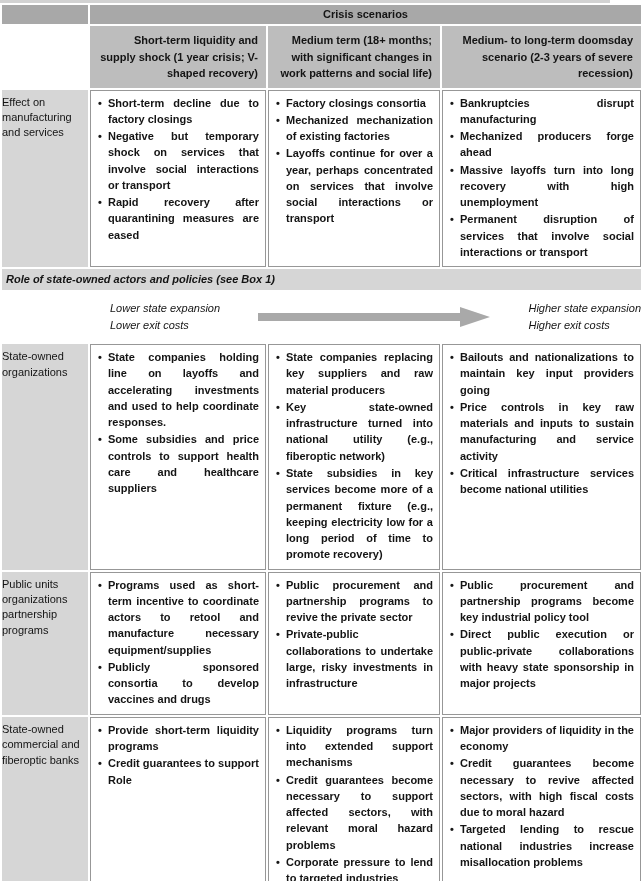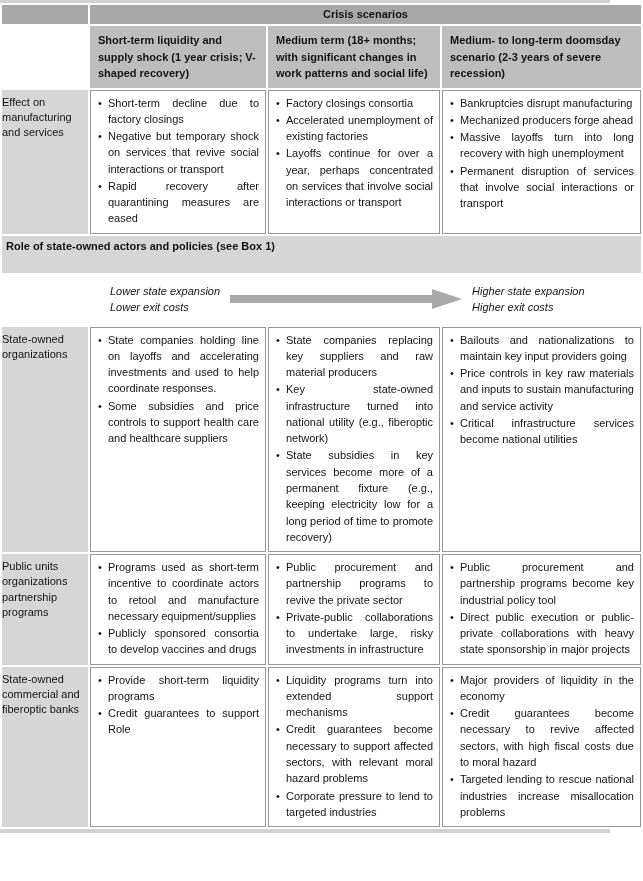--- a/index.html
+++ b/index.html
@@ -28,58 +28,61 @@
   .corner, .band { background: var(--band, #a8a8a8); }
   .band {
     font-weight: bold;
     text-align: center;
     padding: 3px 4px 4px 4px;
   }
   .blank { background: #ffffff; }
   .hdr {
     background: var(--header, #bdbdbd);
     font-weight: bold;
-    text-align: left;
+    text-align: right;
     padding: 6px 8px;
     line-height: 1.5;
   }
   .lbl {
     background: var(--label, #d6d6d6);
     padding: 5px 5px 5px 0;
     line-height: 1.4;
   }
   .cell {
     background: #ffffff;
     border: 1px solid #979797;
     padding: 4px 6px 5px 6px;
   }
   ul.b { margin: 0; padding: 0; list-style: none; }
   ul.b li {
     position: relative;
     padding-left: 11px;
     text-align: justify;
     line-height: 1.48;
     margin-bottom: 1px;
+    font-weight: bold;
   }
   ul.b li::before {
     content: "\2022";
     position: absolute;
     left: 1px;
   }
   .divider {
     background: var(--divider, #d6d6d6);
-    font-weight: bold;
-    padding: 4px 4px 21px 4px;
+    font-style: italic;
+    font-weight: bold;
+    padding: 4px 4px 5px 4px;
   }
   .arrowcell { background: #ffffff; padding: 8px 0 9px 0; }
   .arrowwrap {
     display: flex;
     align-items: center;
     padding-left: 108px;
     gap: 10px;
+    justify-content: space-between;
   }
   .arrtext {
     font-style: italic;
     line-height: 1.5;
     white-space: nowrap;
   }
   .arrow-svg { display: block; flex: 0 0 auto; }
 </style>
 </head>
 <body>
@@ -104,28 +107,28 @@
       <td class="hdr">Short-term liquidity and supply shock (1 year crisis; V-shaped recovery)</td>
       <td class="hdr">Medium term (18+ months; with significant changes in work patterns and social life)</td>
       <td class="hdr">Medium- to long-term doomsday scenario (2-3 years of severe recession)</td>
     </tr>
 
     <tr>
       <td class="lbl">Effect on manufacturing and services</td>
       <td class="cell">
         <ul class="b">
               <li>Short-term decline due to factory closings</li>
-              <li>Negative but temporary shock on services that revive social interactions or transport</li>
+              <li>Negative but temporary shock on services that involve social interactions or transport</li>
               <li>Rapid recovery after quarantining measures are eased</li>
             </ul>
       </td>
       <td class="cell">
         <ul class="b">
               <li>Factory closings consortia</li>
-              <li>Accelerated unemployment of existing factories</li>
+              <li>Mechanized mechanization of existing factories</li>
               <li>Layoffs continue for over a year, perhaps concentrated on services that involve social interactions or transport</li>
             </ul>
       </td>
       <td class="cell">
         <ul class="b">
               <li>Bankruptcies disrupt manufacturing</li>
               <li>Mechanized producers forge ahead</li>
               <li>Massive layoffs turn into long recovery with high unemployment</li>
               <li>Permanent disruption of services that involve social interactions or transport</li>
             </ul>

